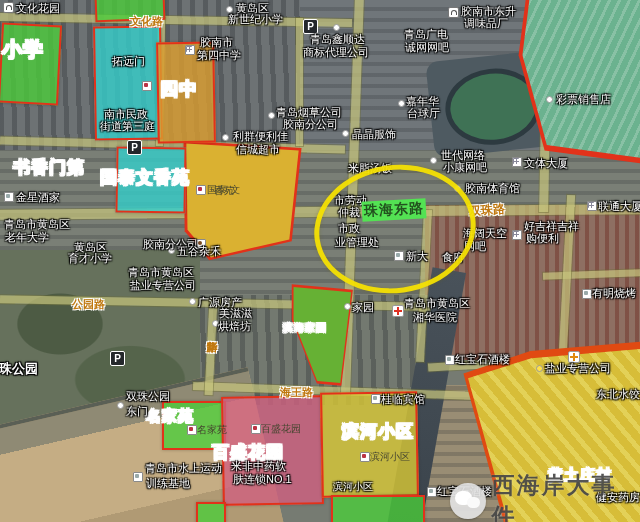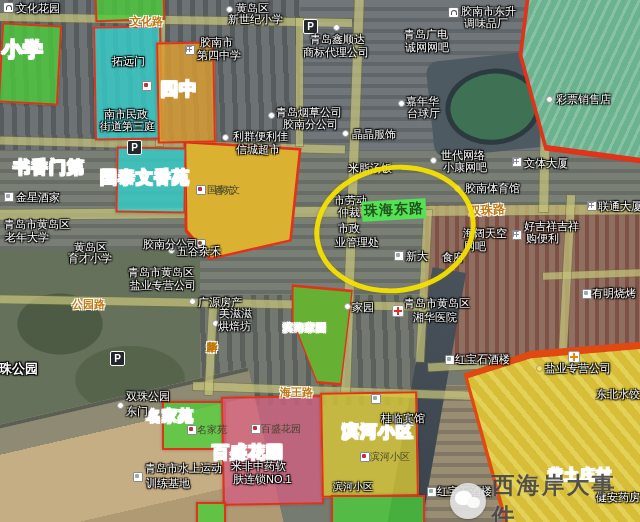--- a/index.html
+++ b/index.html
@@ -288,21 +288,21 @@
   <div class="abs poi" style="left:-14px;top:363px;font-size:13px;font-weight:bold;">双珠公园</div>
   <div class="abs poi" style="left:126px;top:390px;">双珠公园</div>
   <div class="abs poi" style="left:126px;top:405px;">东门</div>
   <div class="abs poi" style="left:145px;top:462px;">青岛市水上运动</div>
   <div class="abs poi" style="left:146px;top:477px;">训练基地</div>
   <div class="abs poi" style="left:231px;top:460px;">米非中药软</div>
   <div class="abs poi" style="left:233px;top:473px;">肤连锁NO.1</div>
   <div class="abs poi" style="left:437px;top:485px;">红宝石酒楼</div>
   <div class="abs poi" style="left:455px;top:353px;">红宝石酒楼</div>
   <div class="abs poi" style="left:545px;top:362px;">盐业专营公司</div>
-  <div class="abs poi" style="left:381px;top:393px;margin-top:19px;">桂临宾馆</div>
+  <div class="abs poi" style="left:381px;top:393px;">桂临宾馆</div>
   <div class="abs poi" style="left:596px;top:388px;">东北水饺</div>
   <div class="abs poi" style="left:596px;top:491px;">健安药房</div>
 
   <div id="wm" class="abs" style="left:450px;top:470px;">
     <div class="wicon">
         <div class="b1"></div>
         <div class="b2"></div>
       </div>
     <div class="txt">西海岸大事件</div>
   </div>

